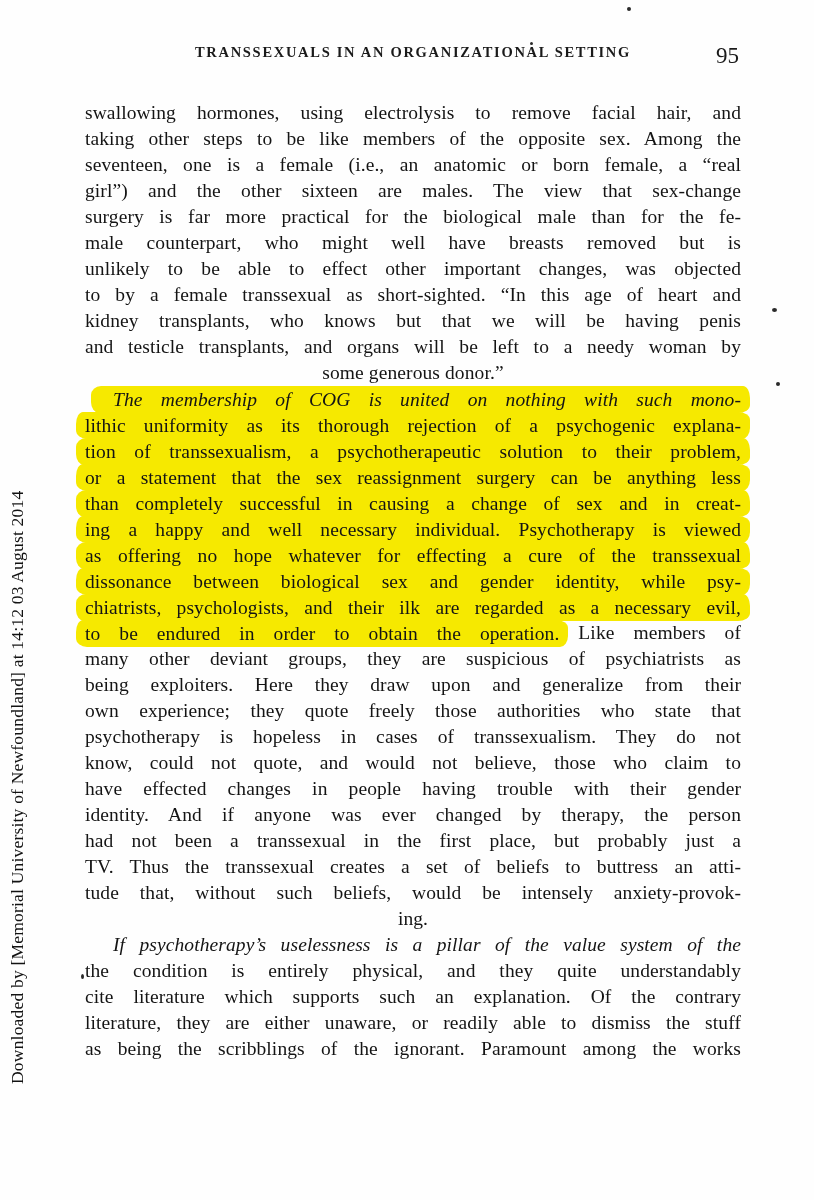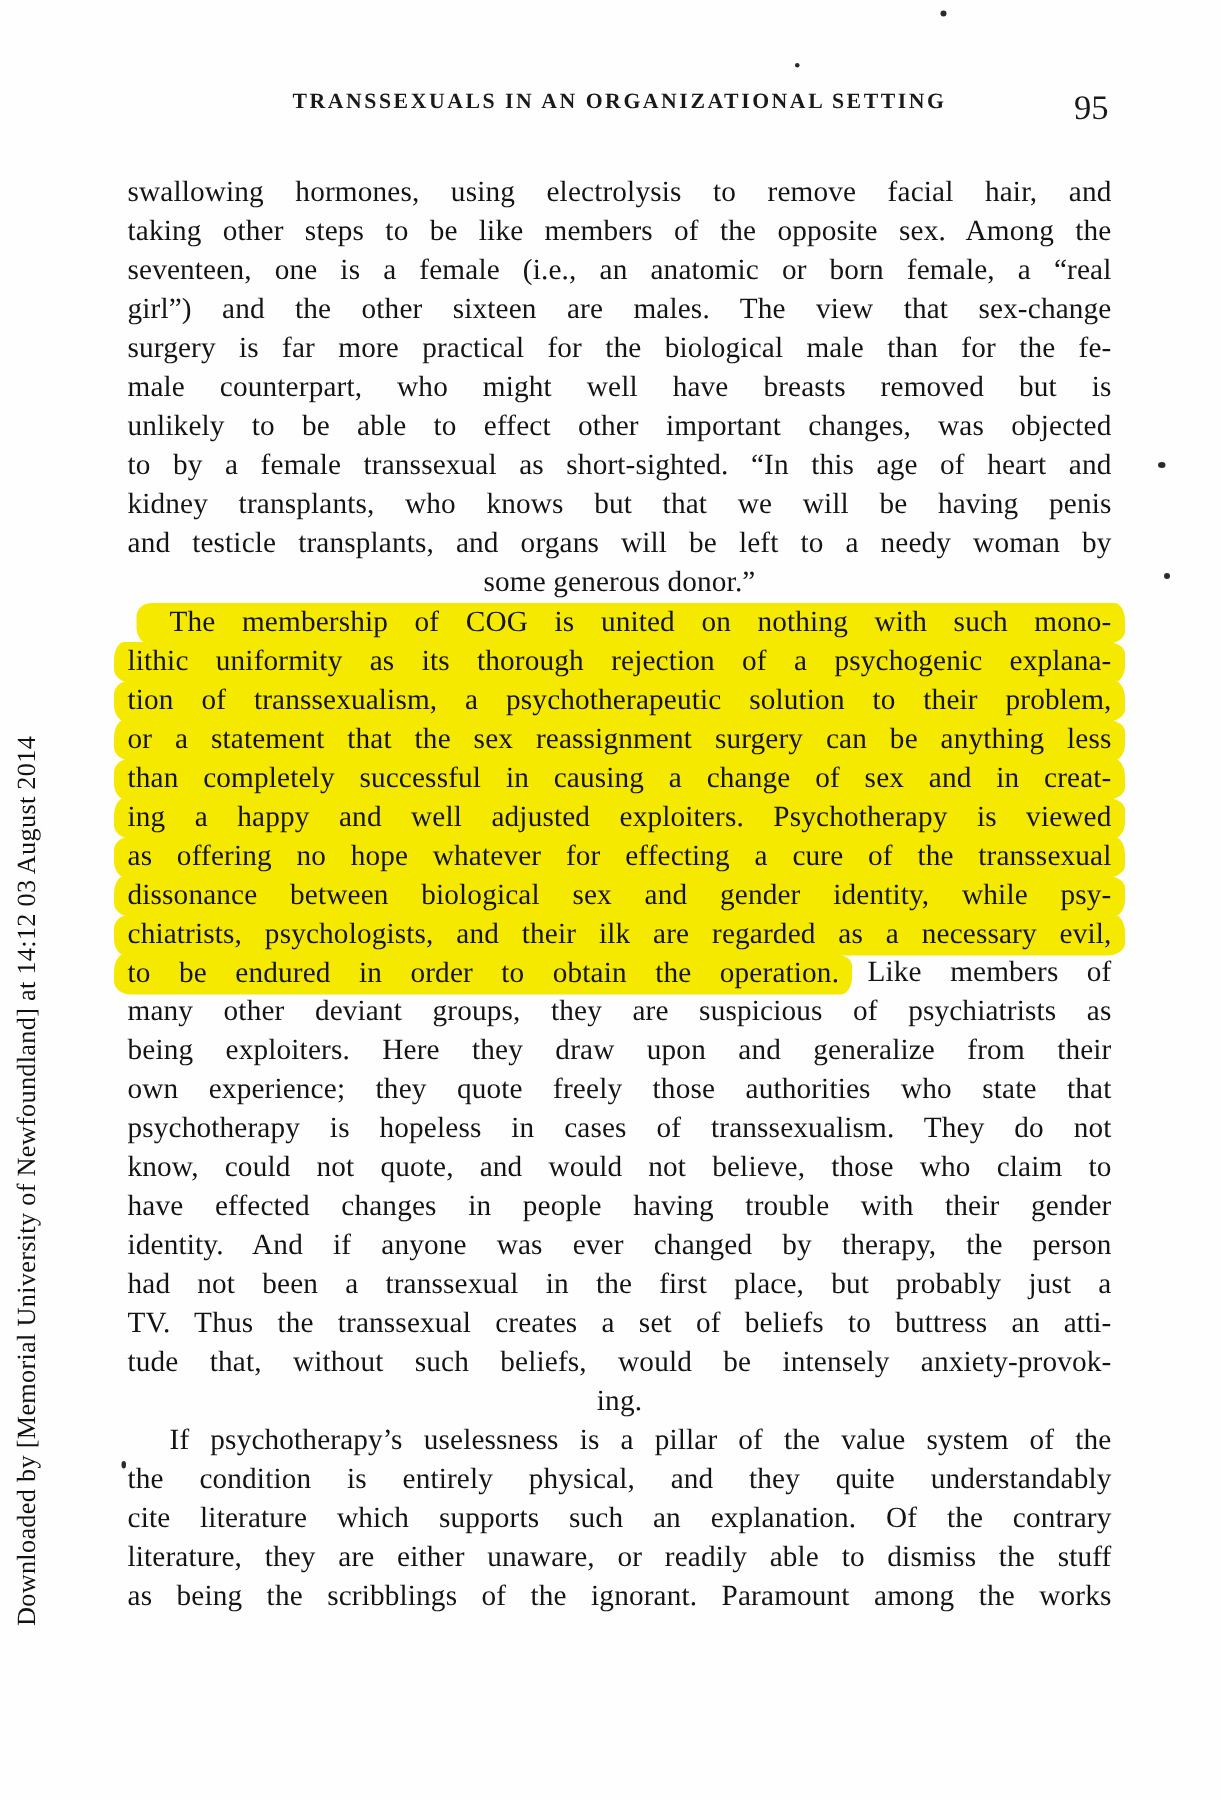--- a/index.html
+++ b/index.html
@@ -20,21 +20,21 @@
     transform-origin: 0 0;
     transform: rotate(-90deg);
     font-size: 17.5px;
     letter-spacing: 0.2px;
     white-space: nowrap;
     color: #121212;
   }
   .content {
     position: absolute;
     left: 85px;
-    top: 60px;
+    top: 44px;
     width: 656px;
   }
   .header {
     position: relative;
     height: 22px;
     margin-bottom: 24px;
   }
   .running-head {
     position: absolute;
     left: 50%;
@@ -54,21 +54,21 @@
   }
   .body-text {
     font-size: 19.5px;
     line-height: 26px;
     letter-spacing: 0.1px;
     color: #141414;
     margin-top: 34px;
   }
   .line { min-height: 26px; text-align: center; }
   .line.just { text-align: justify; text-align-last: justify; }
-  .line.indent { padding-left: 28px; }
+  .line.indent { padding-left: 28px; font-style: italic; }
   .hl {
     background: var(--hl, #f6e900);
     padding: 2.5px 9px 3.5px 9px;
     margin: 0 -9px;
     border-radius: 10px 7px 12px 8px / 9px 12px 8px 11px;
     box-decoration-break: clone;
     -webkit-box-decoration-break: clone;
   }
   .line:nth-child(odd) .hl {
     border-radius: 7px 12px 8px 11px / 12px 8px 11px 9px;
@@ -105,21 +105,21 @@
         <div class="line just"><span>unlikely to be able to effect other important changes, was objected</span></div>
         <div class="line just"><span>to by a female transsexual as short-sighted. “In this age of heart and</span></div>
         <div class="line just"><span>kidney transplants, who knows but that we will be having penis</span></div>
         <div class="line just"><span>and testicle transplants, and organs will be left to a needy woman by</span></div>
         <div class="line"><span>some generous donor.”</span></div>
         <div class="line just indent"><span class="hl">The membership of COG is united on nothing with such mono-</span></div>
         <div class="line just"><span class="hl">lithic uniformity as its thorough rejection of a psychogenic explana-</span></div>
         <div class="line just"><span class="hl">tion of transsexualism, a psychotherapeutic solution to their problem,</span></div>
         <div class="line just"><span class="hl">or a statement that the sex reassignment surgery can be anything less</span></div>
         <div class="line just"><span class="hl">than completely successful in causing a change of sex and in creat-</span></div>
-        <div class="line just"><span class="hl">ing a happy and well adjusted exploiters. Psychotherapy is viewed</span></div>
+        <div class="line just"><span class="hl">ing a happy and well necessary individual. Psychotherapy is viewed</span></div>
         <div class="line just"><span class="hl">as offering no hope whatever for effecting a cure of the transsexual</span></div>
         <div class="line just"><span class="hl">dissonance between biological sex and gender identity, while psy-</span></div>
         <div class="line just"><span class="hl">chiatrists, psychologists, and their ilk are regarded as a necessary evil,</span></div>
         <div class="line just"><span class="hl">to be endured in order to obtain the operation.</span><span> Like members of</span></div>
         <div class="line just"><span>many other deviant groups, they are suspicious of psychiatrists as</span></div>
         <div class="line just"><span>being exploiters. Here they draw upon and generalize from their</span></div>
         <div class="line just"><span>own experience; they quote freely those authorities who state that</span></div>
         <div class="line just"><span>psychotherapy is hopeless in cases of transsexualism. They do not</span></div>
         <div class="line just"><span>know, could not quote, and would not believe, those who claim to</span></div>
         <div class="line just"><span>have effected changes in people having trouble with their gender</span></div>

